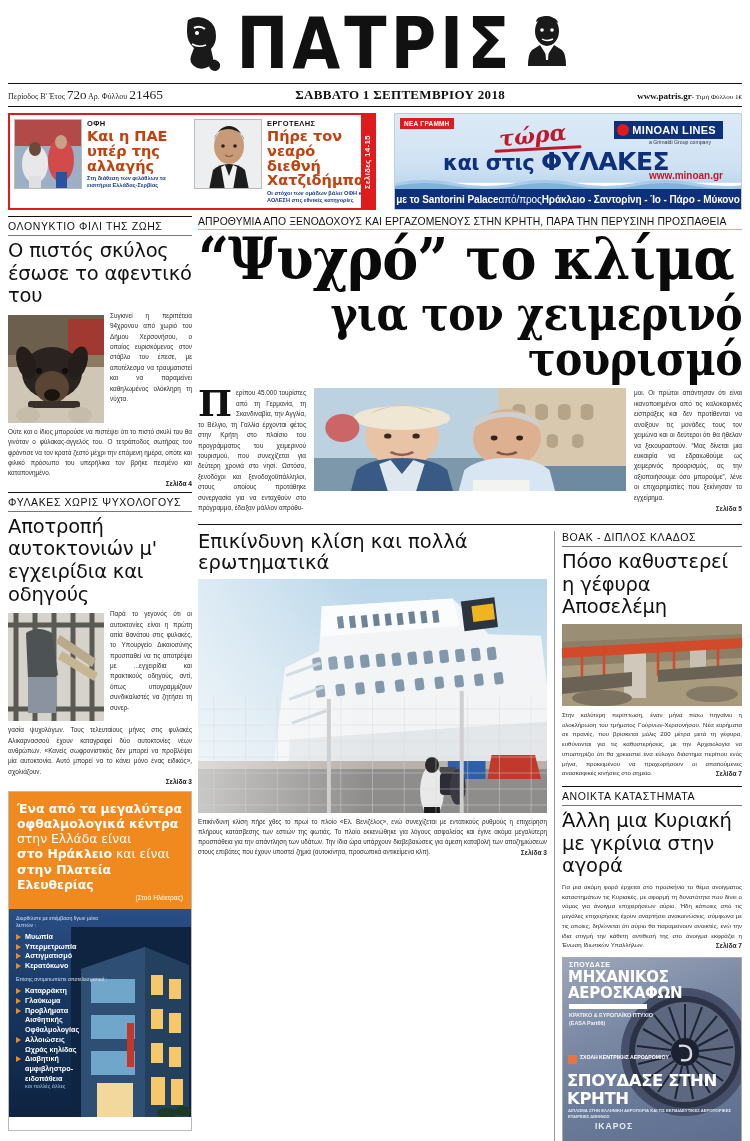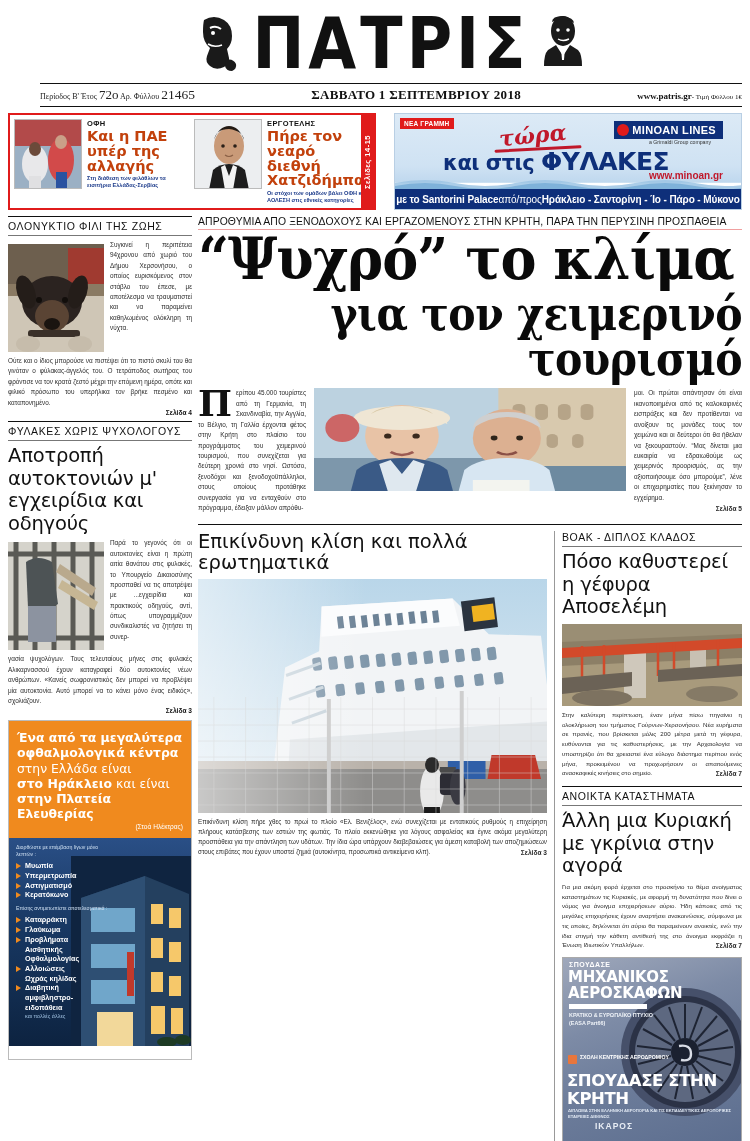--- a/index.html
+++ b/index.html
@@ -6,21 +6,21 @@
   html, body {
     width: 750px; height: 1141px;
     background: #ffffff;
     font-family: "Liberation Sans", sans-serif;
     color: #111;
     overflow: hidden;
   }
   .page { position: relative; width: 750px; height: 1141px; background: #fff; }
 
   
-  .masthead { padding: 14px 0 0 0; text-align: center; position: relative; margin-left: 32px; }
+  .masthead { padding: 14px 0 0 0; text-align: center; position: relative; }
   .mast-row { display: flex; align-items: center; justify-content: center; gap: 10px; }
   .mast-title {
     font-family: "DejaVu Sans", sans-serif;
     font-weight: 700;
     font-size: 62px;
     letter-spacing: 4px;
     line-height: 0.95;
     color: #111;
     transform: scaleY(1.15);
   }
@@ -317,20 +317,21 @@
       </div>
     </div>
   </div>
 
   <div class="body-grid">
 
     <div class="col-left">
 
       <div class="rule-top"></div>
       <div class="kicker kicker-u">ΟΛΟΝΥΚΤΙΟ ΦΙΛΙ ΤΗΣ ΖΩΗΣ</div>
+      <div class="head-light">Ο πιστός σκύλος έσωσε το αφεντικό του</div>
       <div style="overflow:hidden;margin-top:3px;">
         <div class="photo ph-dog">
           <svg width="96" height="108" viewBox="0 0 96 108">
             <rect width="96" height="108" fill="#b9b2a6"></rect>
             <rect x="0" y="0" width="96" height="40" fill="#6d5f4e"></rect>
             <rect x="60" y="4" width="36" height="36" fill="#a03a30"></rect>
             <rect x="0" y="40" width="96" height="12" fill="#8a7a63"></rect>
             <rect x="0" y="52" width="96" height="56" fill="#cfc6b6"></rect>
             <ellipse cx="44" cy="58" rx="30" ry="26" fill="#2b2320"></ellipse>
             <ellipse cx="44" cy="72" rx="17" ry="16" fill="#5a4434"></ellipse>

